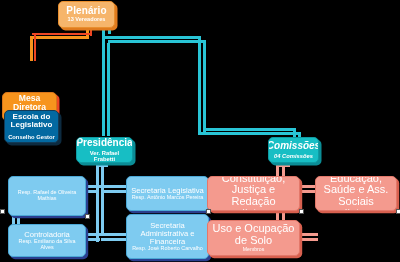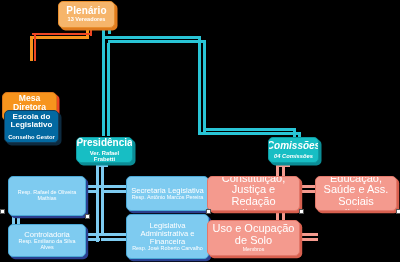--- a/index.html
+++ b/index.html
@@ -200,21 +200,21 @@
     <span class="title">Controladoria </span>
     <span class="sub">Resp. Emiliano da Silva Alves</span>
   </div>
 
   <div class="node n-blue" style="left:126px; top:176px; width:83px; height:35px;">
     <span class="title">Secretaria Legislativa</span>
     <span class="sub">Resp. Antônio Marcos Pereira</span>
   </div>
 
   <div class="node n-blue" style="left:126px; top:214px; width:83px; height:45px;">
-    <span class="title">Legislativa Administrativa e Financeira</span>
+    <span class="title">Secretaria Administrativa e Financeira</span>
     <span class="sub">Resp. José Roberto Carvalho</span>
   </div>
 
   <div class="node n-salmon" style="left:207px; top:176px; width:93px; height:35px;">
     <span class="title">Constituição, Justiça e Redação</span>
     <span class="sub">Membros</span>
   </div>
 
   <div class="node n-salmon" style="left:207px; top:220px; width:93px; height:36px;">
     <span class="title">Uso e Ocupação de Solo</span>

